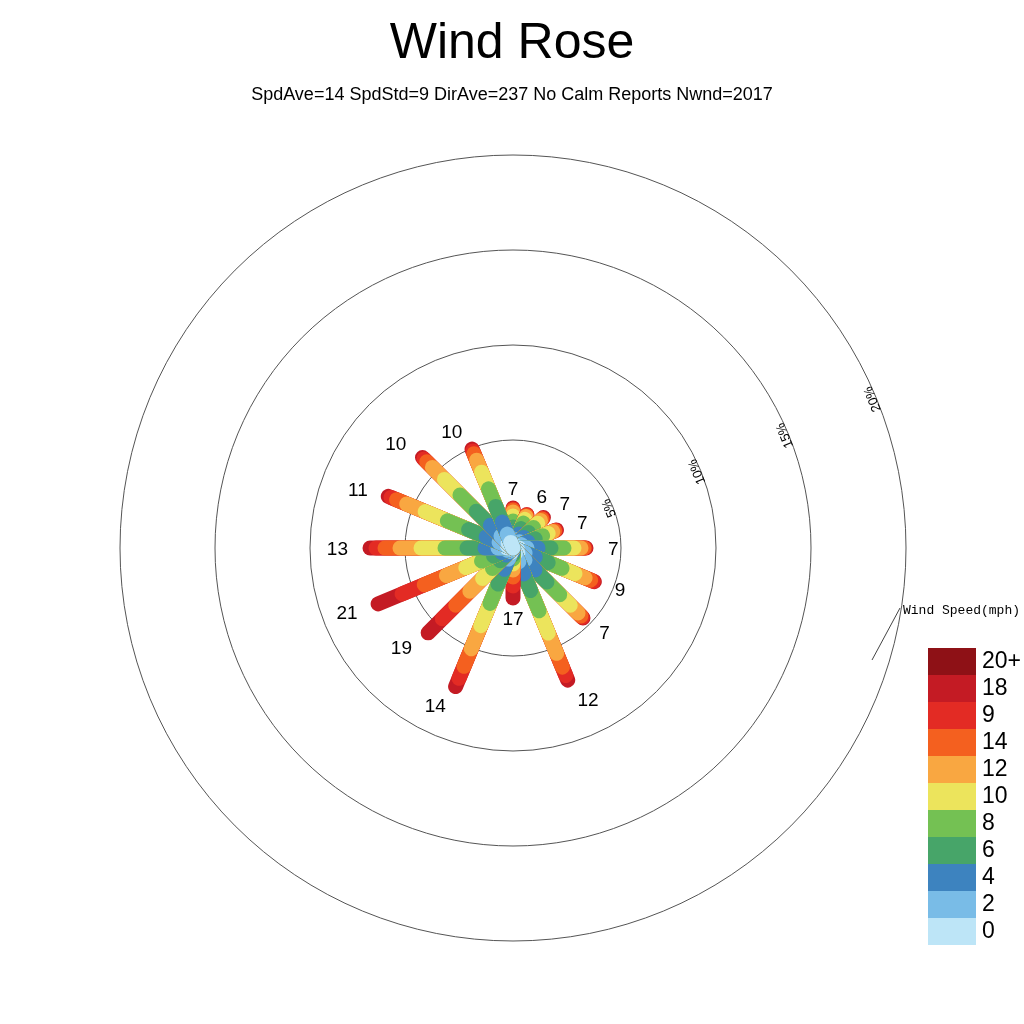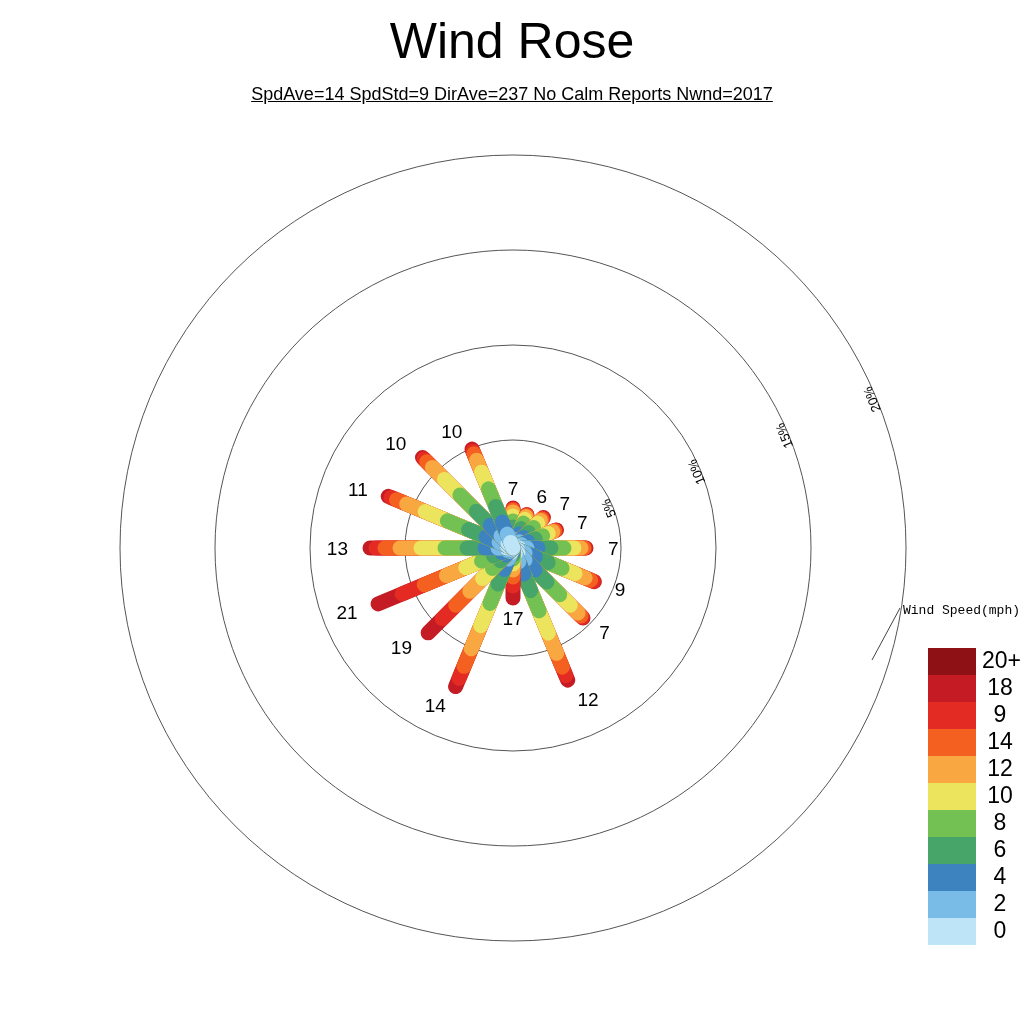--- a/index.html
+++ b/index.html
@@ -12,21 +12,21 @@
   }
   #root{position:absolute;inset:0;}
   .title{
     position:absolute;top:12px;left:0;width:1024px;
     text-align:center;
     font-size:50px;font-weight:400;color:#000;
     letter-spacing:0px;
   }
   .stats{
     position:absolute;top:84px;left:0;width:1024px;
-    text-align:center;font-size:18px;color:#000;text-decoration:underline;
+    text-align:center;font-size:18px;color:#000;
   }
   .note{
     position:absolute;top:122px;left:0;width:1024px;
     text-align:center;font-size:12.5px;color:#000;
   }
   #plot{position:absolute;left:0;top:0;}
   .legend-title{
     position:absolute;left:903px;top:603px;
     font-size:13px;color:#000;white-space:nowrap;font-family:Liberation Mono, monospace;
   }
@@ -39,21 +39,21 @@
   }
   .legend-swatch{
     position:absolute;left:0;top:0;width:48px;height:27px;
   }
   .legend-label{
     position:absolute;left:54px;top:-1px;
     font-size:23px;color:#000;
     width:54px;text-align:left;
     line-height:27px;
   }
-  .legend-label.narrow{text-align:center;width:36px;}
+  .legend-label.narrow{width:36px;}
 </style>
 </head>
 <body>
 
 <div id="root">
 
   <div class="title">Wind Rose</div>
   <div class="stats">SpdAve=14  SpdStd=9  DirAve=237   No Calm Reports  Nwnd=2017</div>
 
   <svg id="plot" width="1024" height="1024">

